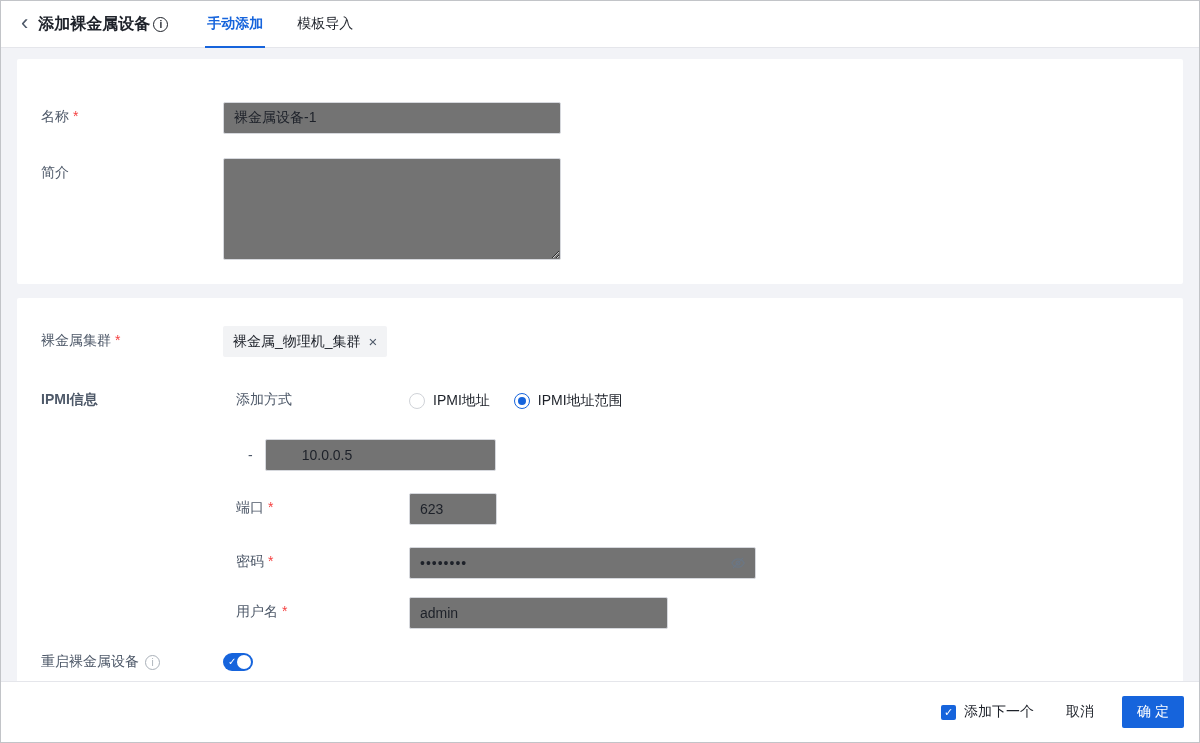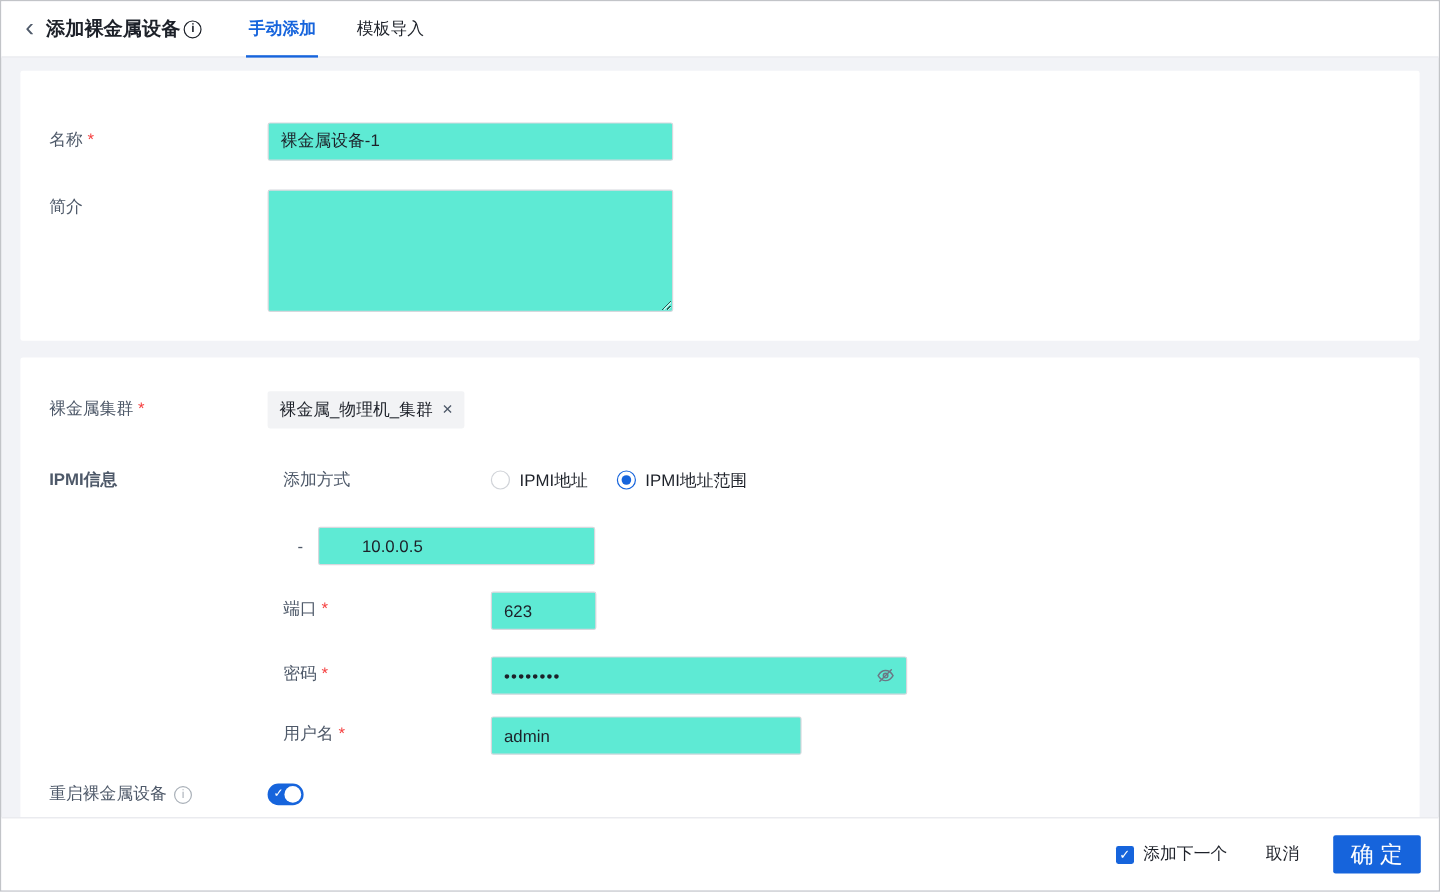--- a/index.html
+++ b/index.html
@@ -50,40 +50,40 @@
   .mb18 { margin-bottom:18px; }
   .form-label {
     width:182px; flex:none; padding-top:6px; color:#4e5969;
   }
   .form-label.wide { width:195px;font-weight:bold; }
   .sub-label { width:173px; flex:none; padding-top:6px; color:#4e5969; }
   .required { color:var(--required); margin-left:4px; }
 
   .input {
     height:32px; border:1px solid #d6d8dd; border-radius:2px;
-    padding:0 10px; font-size:14px; color:#1d2129; background:#5eead4;
+    padding:0 10px; font-size:14px; color:#1d2129; background:#737373;
     font-family:"Liberation Sans","DejaVu Sans",sans-serif; outline:none;
   }
   .w338 { width:338px; }
   .w265 { width:265px; }
   .w260 { width:231px;padding-left:36px; }
   .w88  { width:88px; }
   .w259 { width:259px; }
   textarea.input { width:338px; height:102px; padding:6px 10px; resize:both; }
 
   
   .tag {
     display:inline-flex; align-items:center; height:31px;
     background:#f2f3f5; border-radius:2px; padding:0 10px; color:#1d2129;
   }
   .tag-close { margin-left:8px; color:#4e5969; cursor:pointer; font-size:15px; line-height:1; }
 
   
   .radio-group { display:flex; align-items:center; height:32px; }
-  .radio-option { display:flex; align-items:flex-start; margin-right:24px; cursor:pointer; }
+  .radio-option { display:flex; align-items:center; margin-right:24px; cursor:pointer; }
   .radio-dot {
     width:16px; height:16px; border-radius:50%; border:1px solid #d0d3d8;
     background:#fff; margin-right:8px; flex:none; position:relative;
   }
   .radio-option.selected .radio-dot { border-color:var(--accent); }
   .radio-option.selected .radio-dot::after {
     content:""; position:absolute; left:3px; top:3px; width:8px; height:8px;
     border-radius:50%; background:var(--accent);
   }
 
@@ -121,21 +121,21 @@
   }
   .checkbox {
     width:15px; height:15px; background:var(--accent); border-radius:2px;
     display:inline-flex; align-items:center; justify-content:center;
     color:#fff; font-size:11px; cursor:pointer; flex:none;
   }
   .add-next-label { margin-left:8px; }
   .cancel-btn { margin-left:32px; cursor:pointer; color:#1d2129; background:none; border:none; font-size:14px; font-family:inherit; }
   .confirm-btn {
     margin-left:28px; height:32px; padding:0 15px; background:var(--accent);
-    color:#fff; border:none; border-radius:2px; font-size:19px; cursor:pointer;
+    color:#fff; border:none; border-radius:2px; font-size:14px; cursor:pointer;
     font-family:inherit;
   }
 </style>
 </head>
 <body>
 
 <div class="header">
   <span class="back">‹</span>
   <div class="title">
     <span>添加裸金属设备</span>

